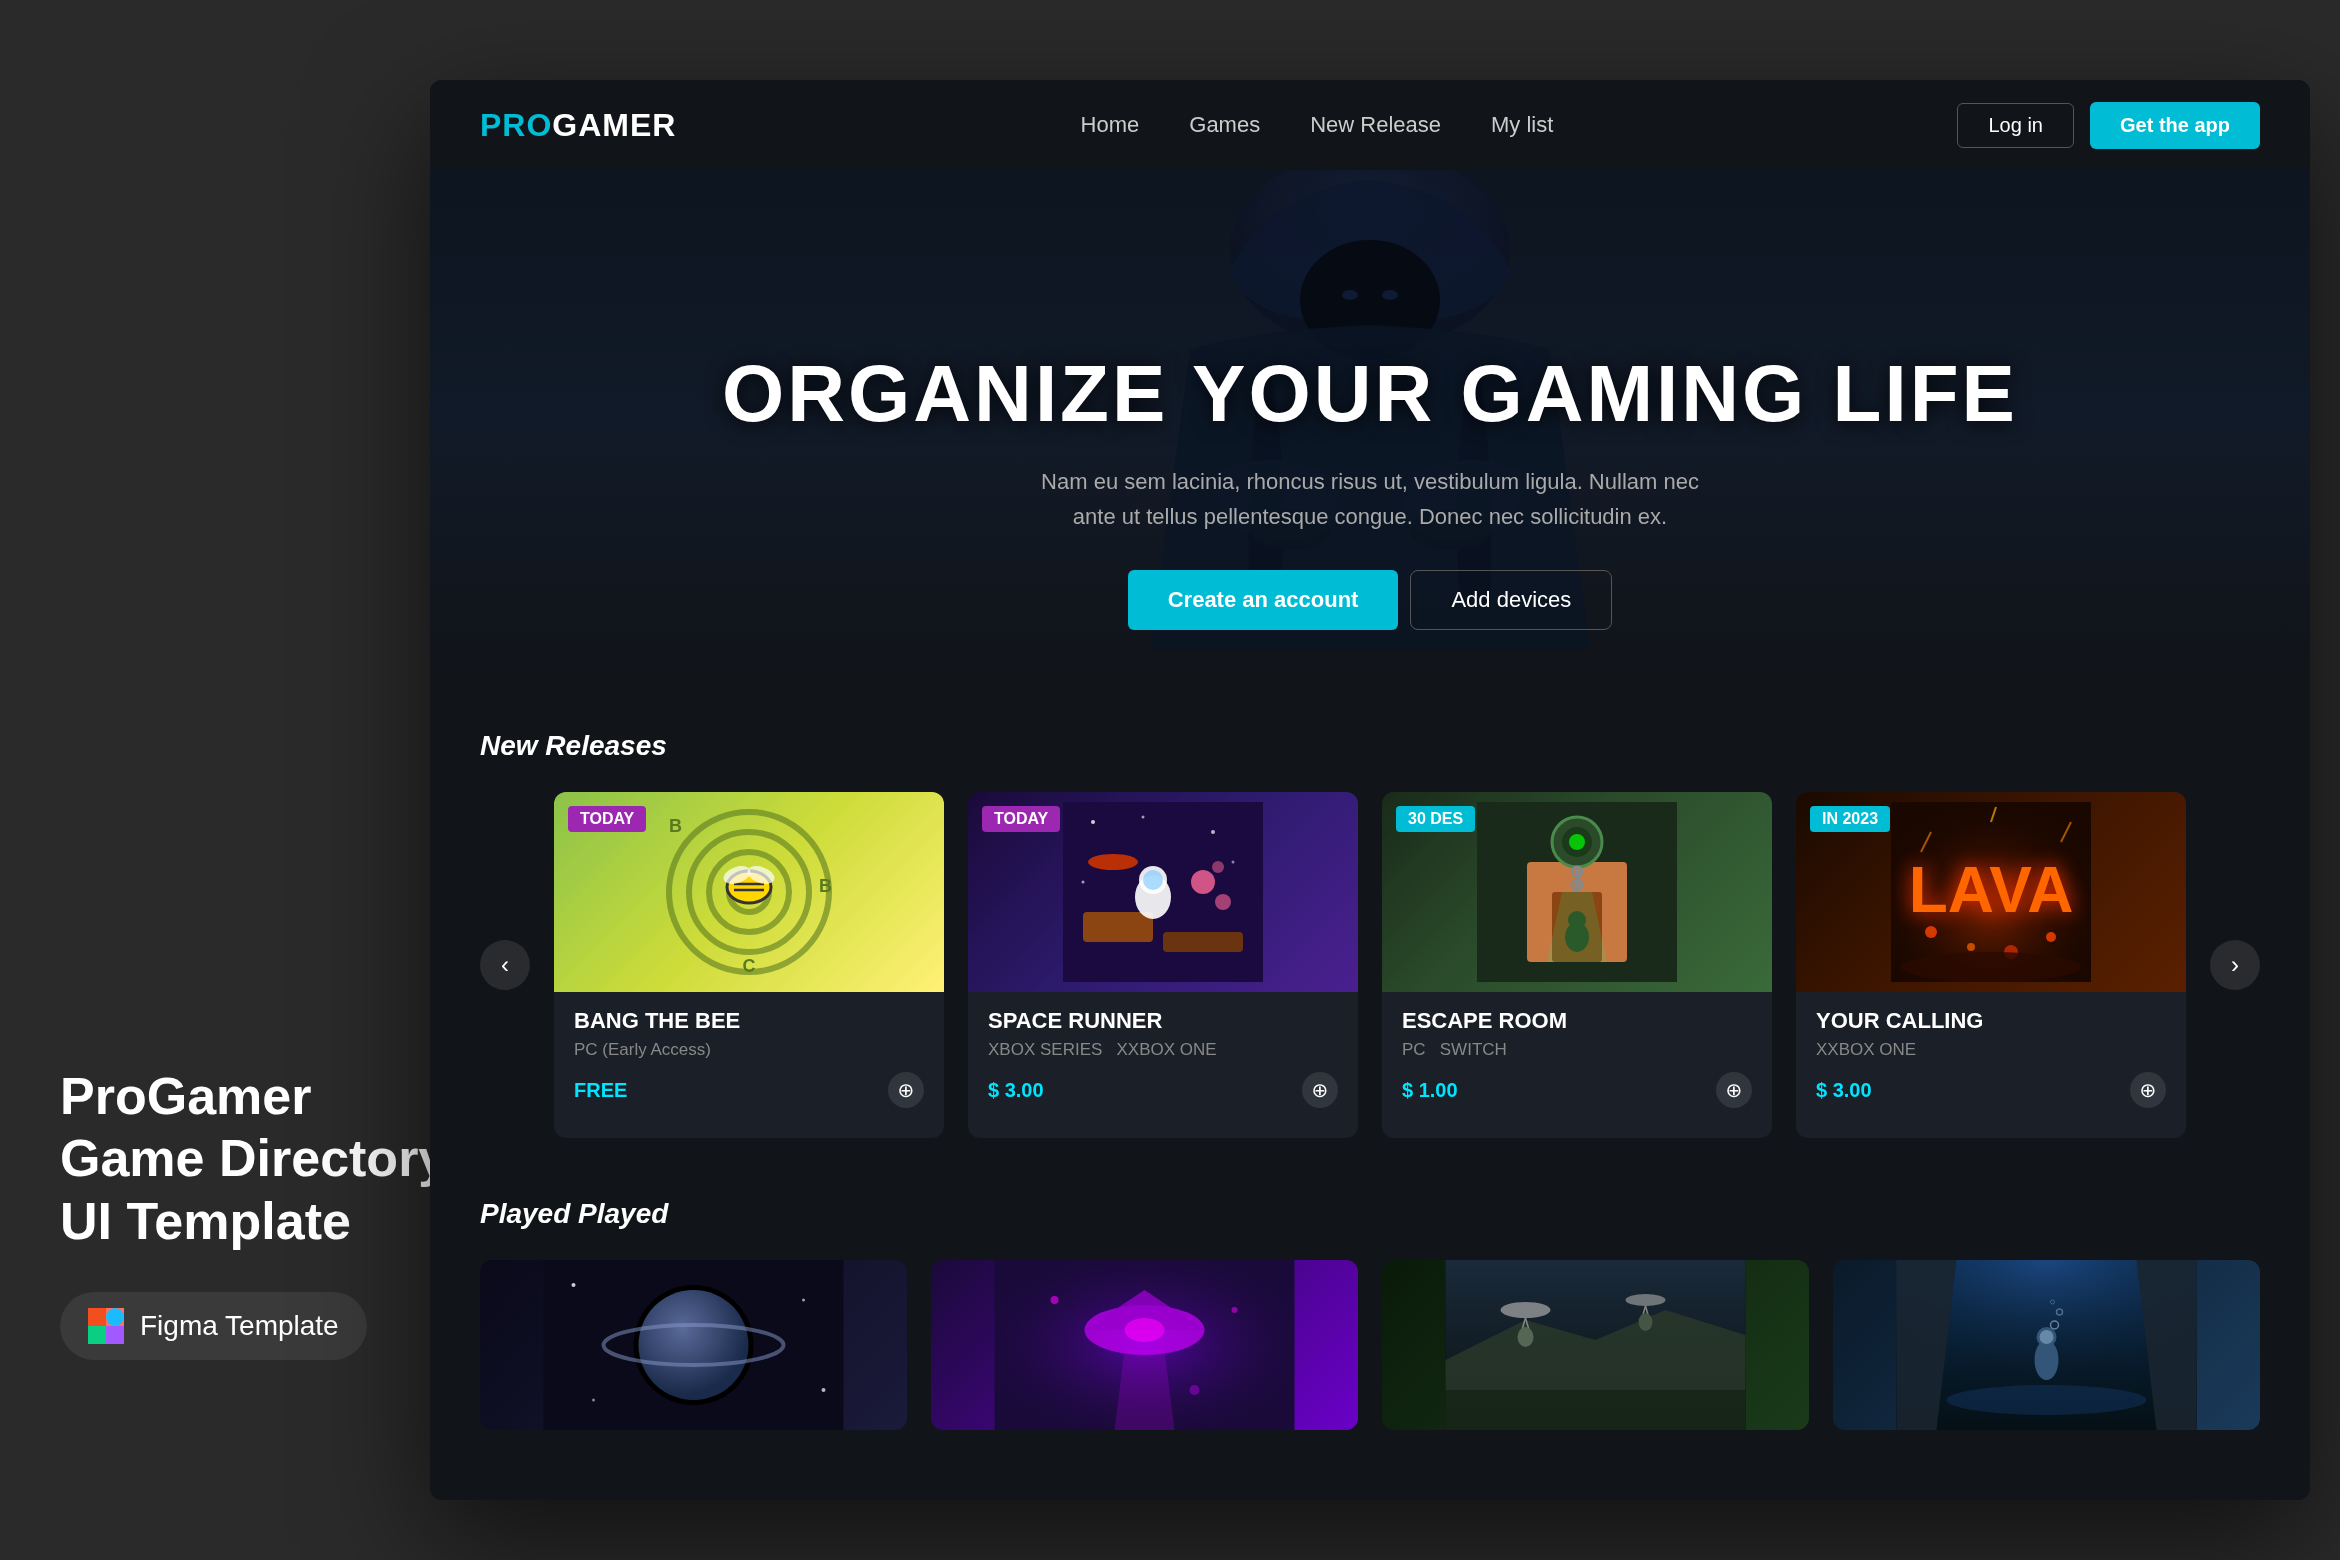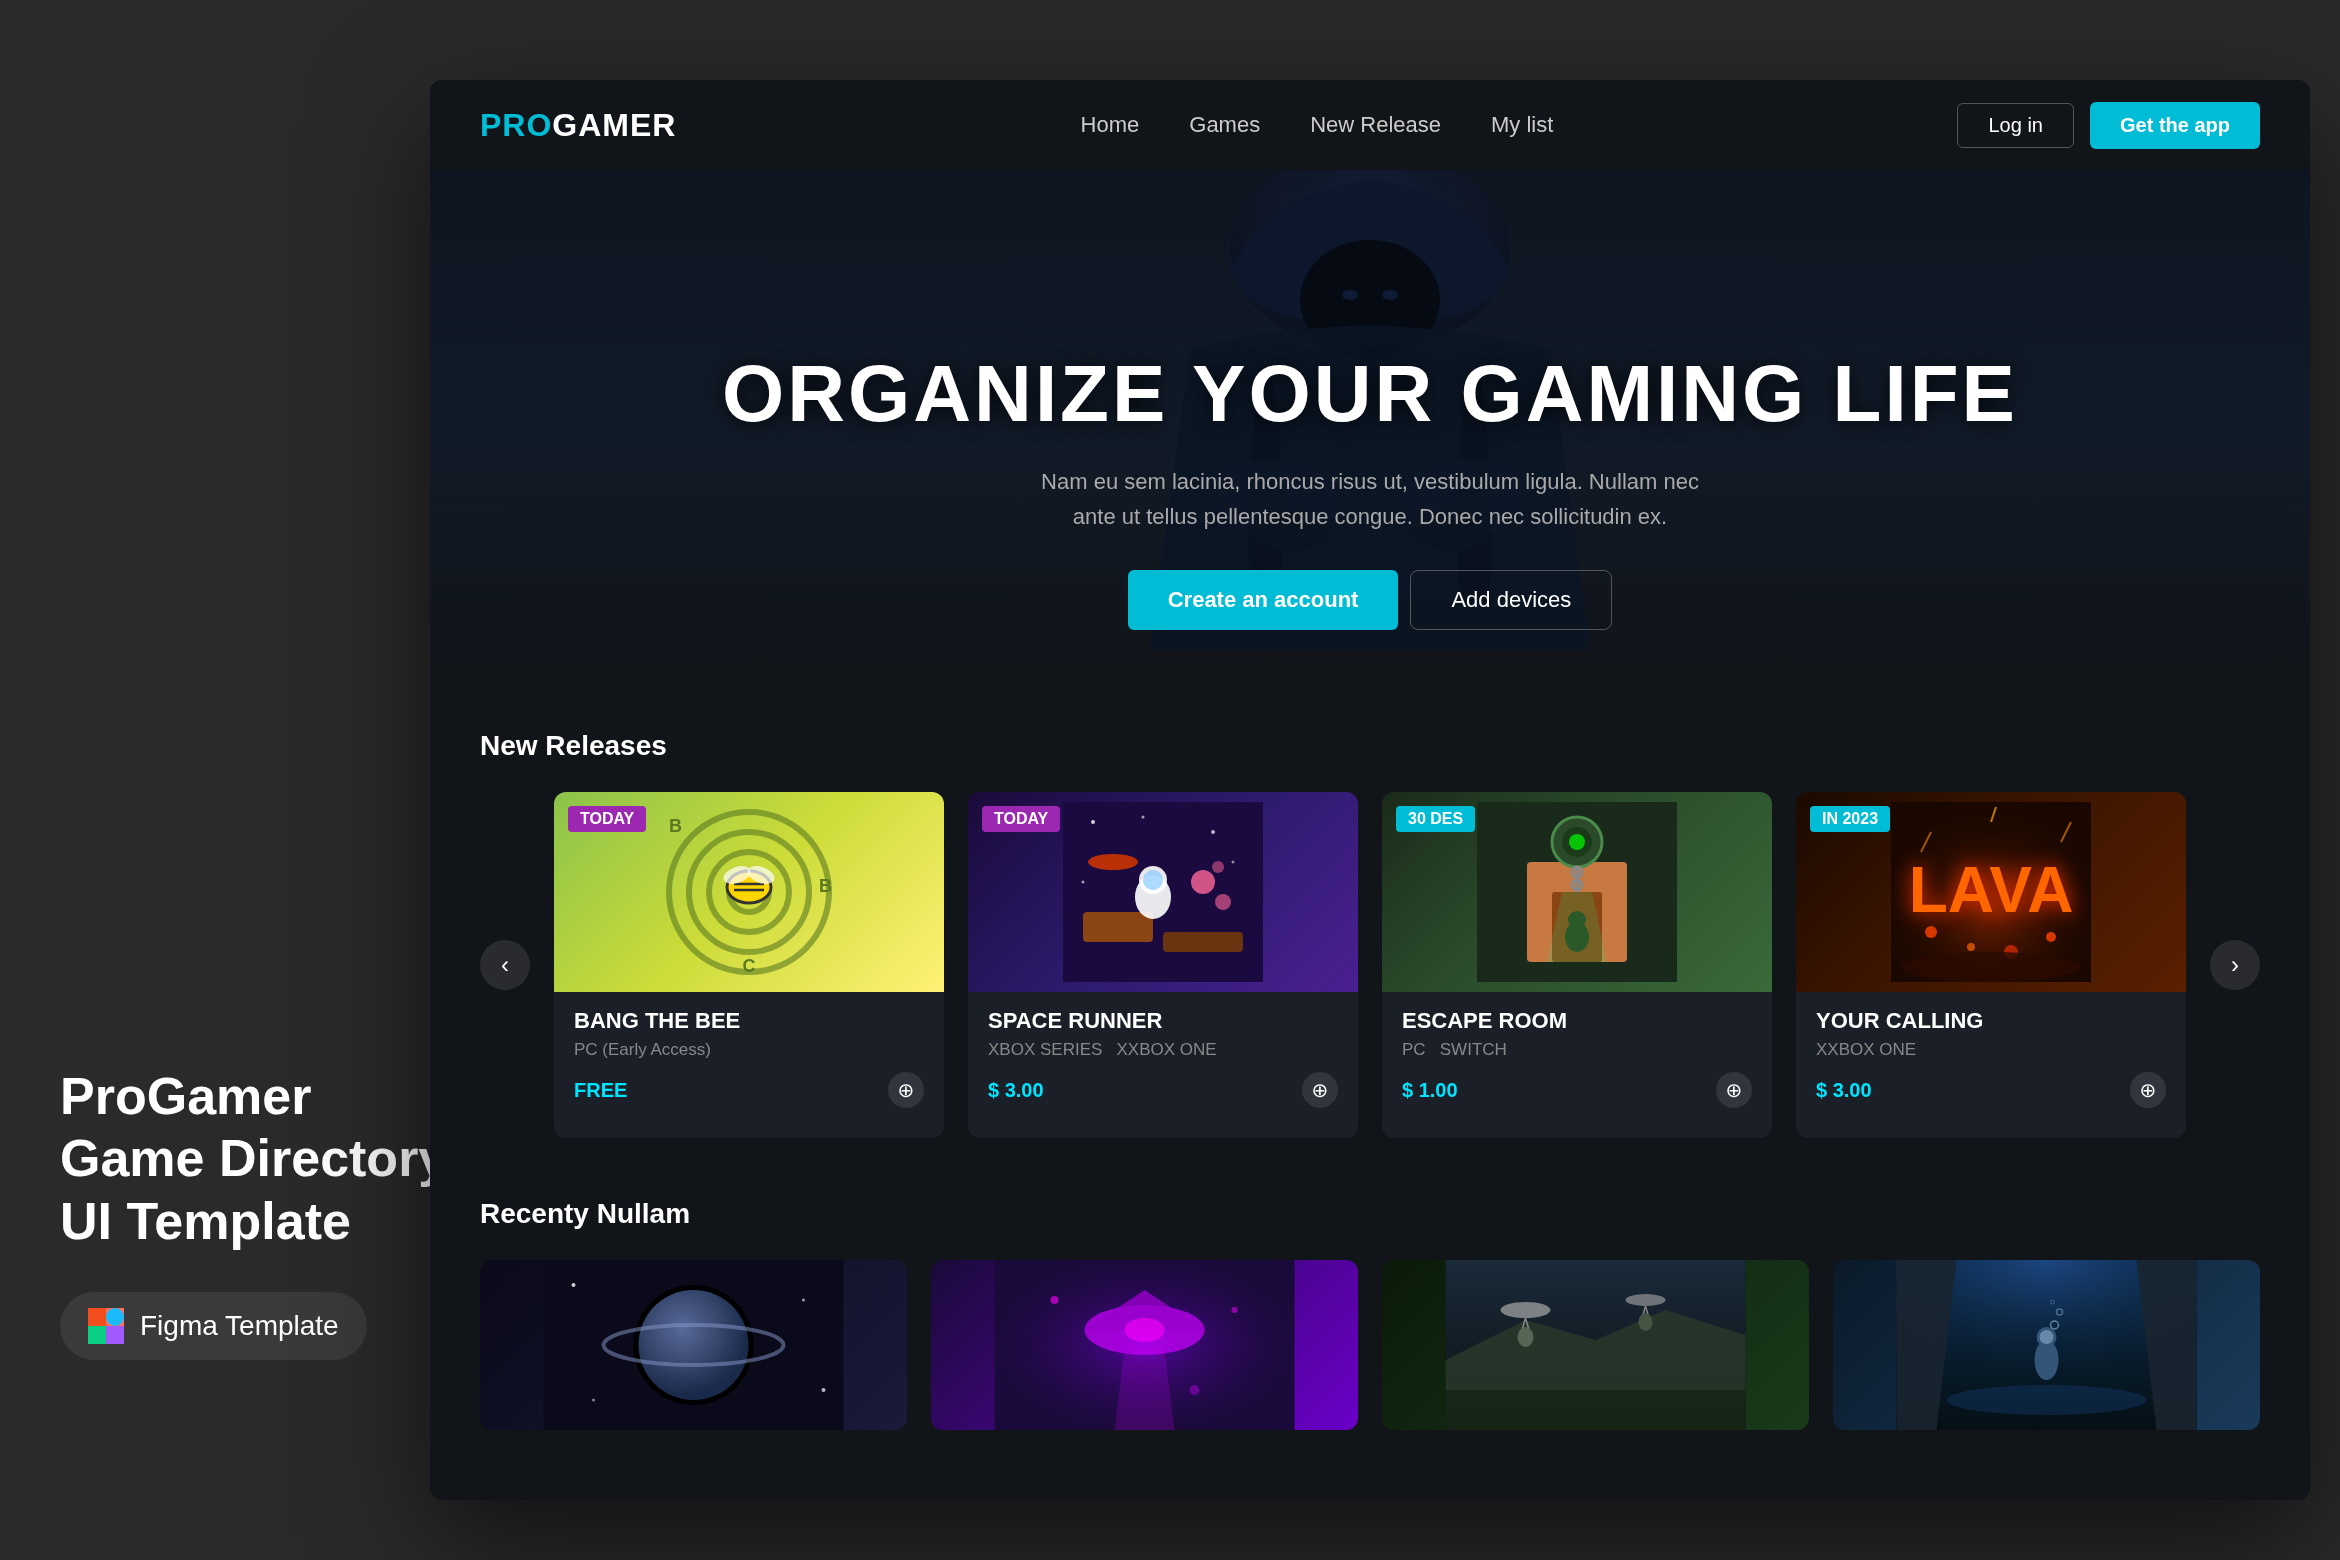--- a/index.html
+++ b/index.html
@@ -188,20 +188,21 @@
 
     
     .section {
       padding: 40px 50px 30px;
     }
     .section-title {
       color: white;
       font-size: 28px;
       font-weight: 600;
       margin-bottom: 30px;
+      font-style: italic;
     }
 
     
     .games-row {
       display: flex;
       gap: 24px;
       position: relative;
       align-items: center;
     }
     .carousel-btn {
@@ -593,21 +594,21 @@
             </div>
           </div>
         </div>
 
       </div>
       <button class="carousel-btn">›</button>
     </div>
   </div>
 
   <div class="recently-section">
-    <div class="section-title">Recenty Nullam</div>
+    <div class="section-title">Played Played</div>
     <div class="recently-row">
       <div class="recent-card recent-card-1">
         <svg viewBox="0 0 300 170" width="100%" height="100%">
           <rect width="300" height="170" fill="#0a0a1a"></rect>
           <circle cx="150" cy="85" r="60" fill="radial-gradient"></circle>
           <radialGradient id="planet1" cx="40%" cy="35%" r="60%">
             <stop offset="0%" stop-color="#5a6a9a"></stop>
             <stop offset="100%" stop-color="#1a2a4a"></stop>
           </radialGradient>
           <circle cx="150" cy="85" r="55" fill="url(#planet1)"></circle>

